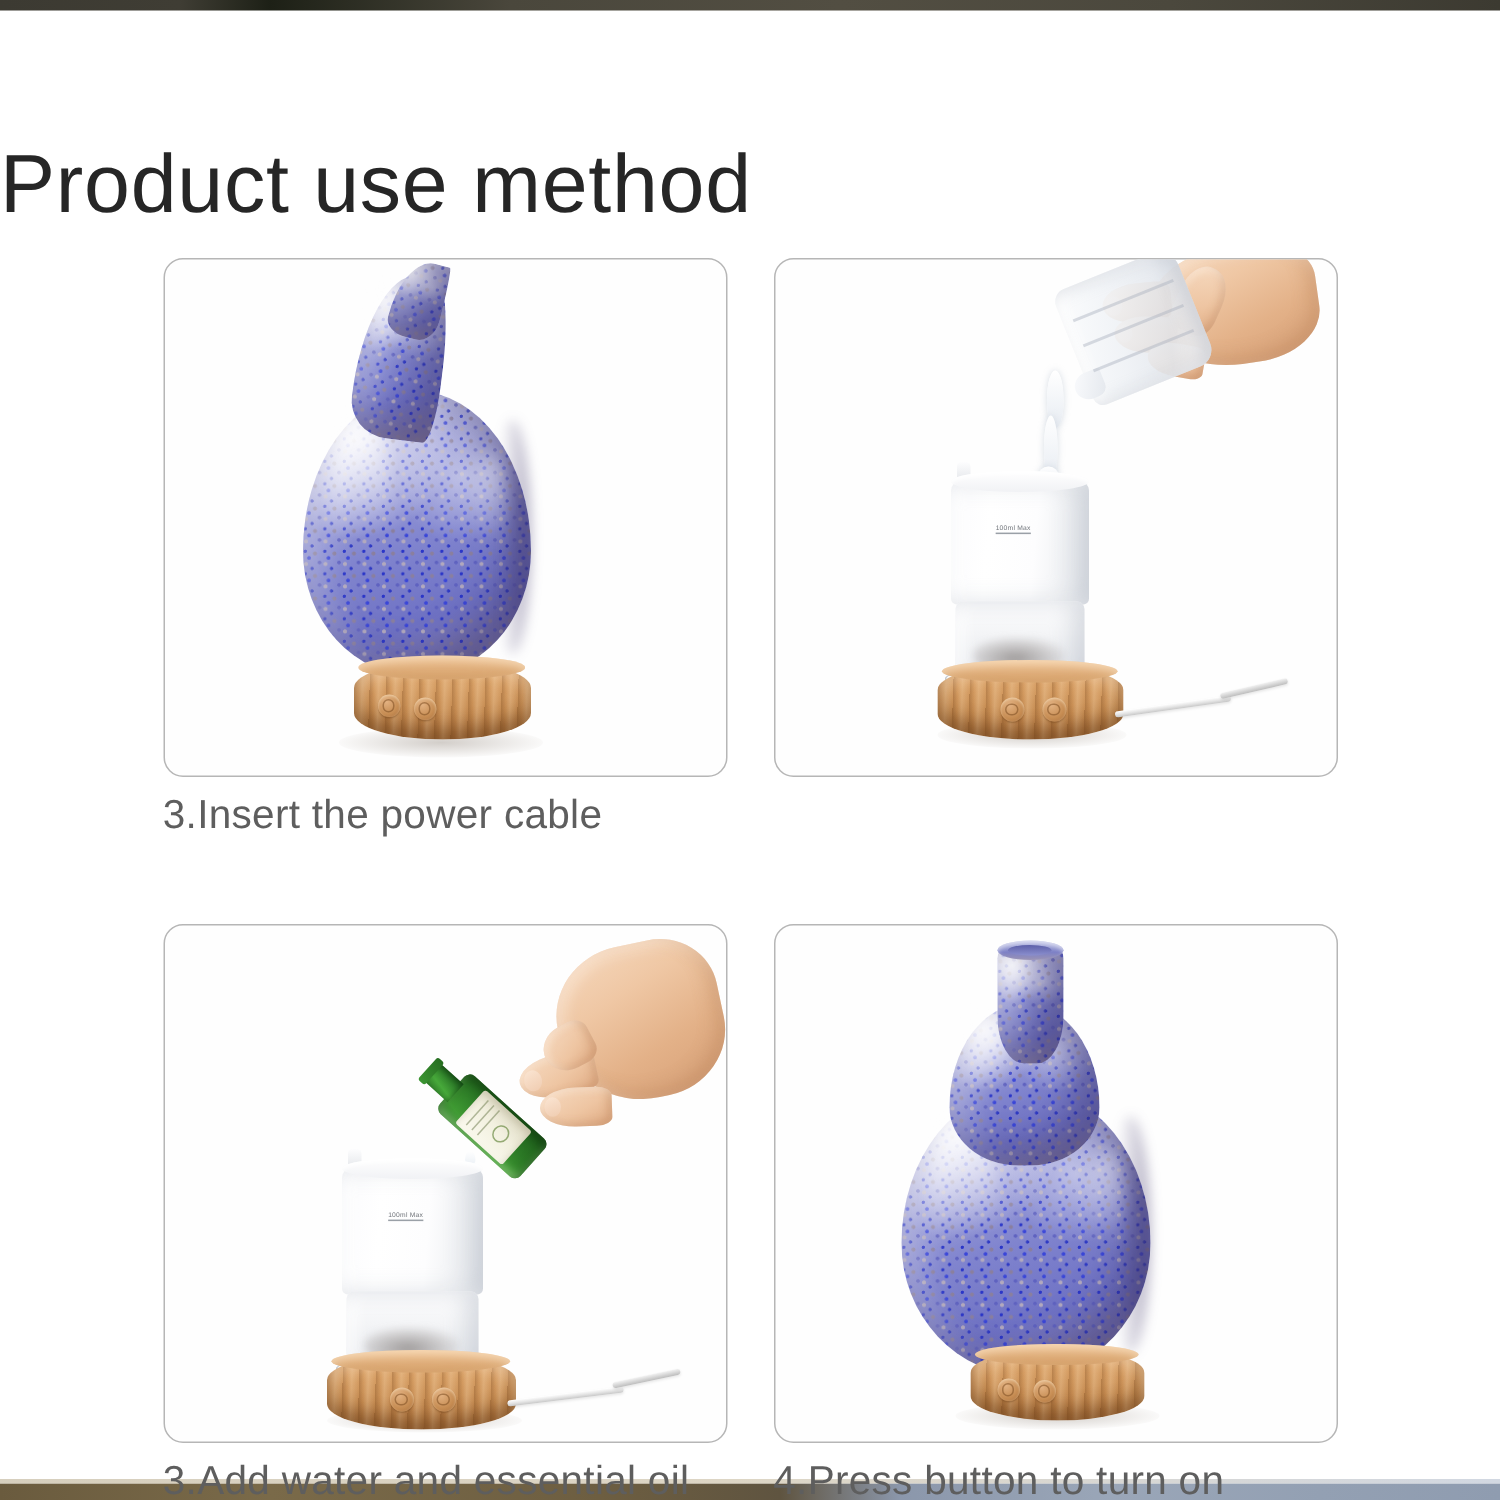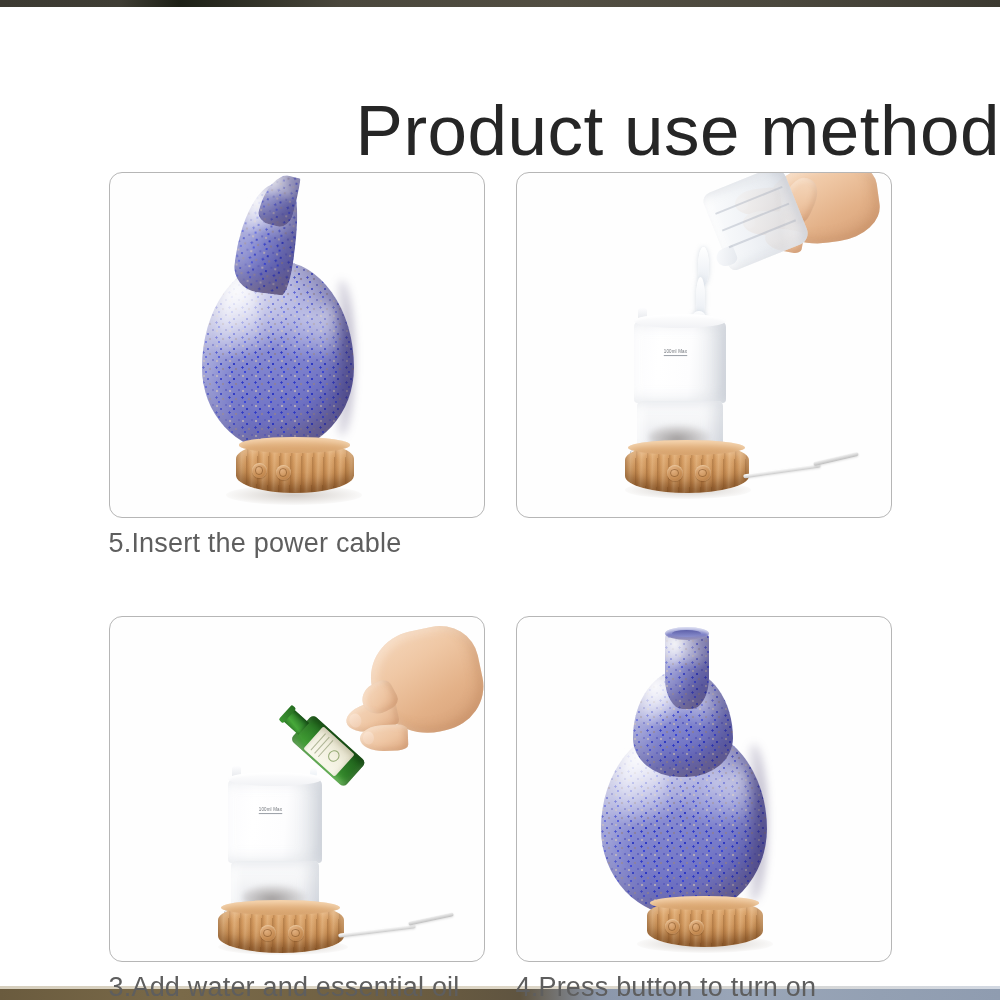--- a/index.html
+++ b/index.html
@@ -22,22 +22,22 @@
   }
   .edge-bottom::before{
     content:"";position:absolute;left:0;top:-3px;width:100%;height:3px;
     background:linear-gradient(90deg,#c9bfa8 0%,#d2c8b2 50%,#c3cbd8 100%);
     opacity:.75;
   }
 
   
   .page-title{
     position:absolute;left:0;top:95px;width:1000px;
-    text-align:right;
-    font-size:71px;
+    text-align:left;
+    font-size:55px;
     font-weight:400;
     letter-spacing:.5px;
     color:#262626;
     line-height:1;
   }
 
   
   .grid{
     position:absolute;left:0;top:172px;width:1000px;
   }
@@ -373,21 +373,21 @@
         <div class="wood-base" style="left:126px;top:268px;width:118px;height:52px;">
           <div class="top-ellipse"></div>
           <div class="btn" style="left:16px;top:22px;width:15px;height:15px;">
               <i></i>
             </div>
           <div class="btn" style="left:40px;top:24px;width:15px;height:15px;">
               <i></i>
             </div>
         </div>
       </div>
-      <div class="caption">5.Insert the power cable</div>
+      <div class="caption">3.Insert the power cable</div>
     </div>
 
     <div class="step">
       <div class="panel">
 
         <div class="hand" style="left:250px;top:-8px;width:112px;height:78px;border-radius:46% 34% 40% 50%;transform:rotate(-8deg);"></div>
         <div class="finger" style="left:218px;top:16px;width:46px;height:26px;border-radius:50% 24% 24% 50%;transform:rotate(-6deg);">
           <div class="nail" style="left:2px;top:7px;width:11px;height:13px;"></div>
         </div>
         <div class="finger" style="left:226px;top:38px;width:42px;height:24px;border-radius:50% 22% 22% 50%;transform:rotate(2deg);">

